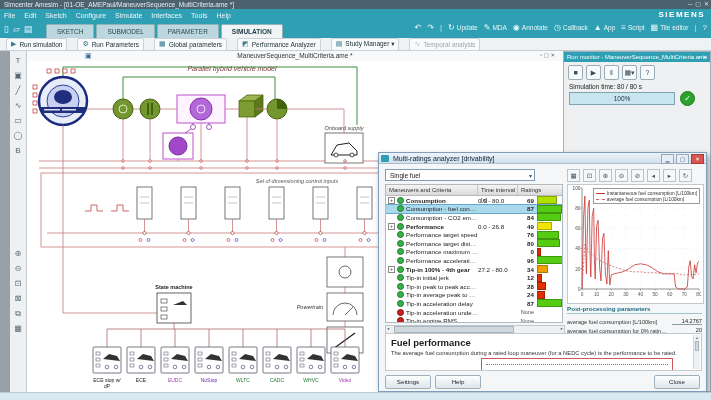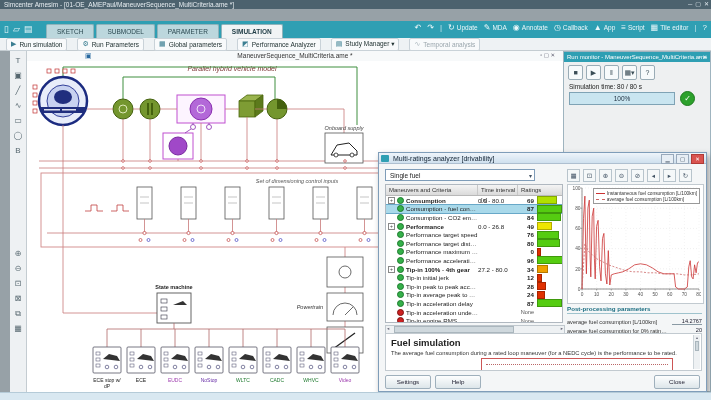--- a/index.html
+++ b/index.html
@@ -115,20 +115,33 @@
 
   <div id="titlebar">
     <span>Simcenter Amesim - [01-OE_AMEPaul/ManeuverSequence_MultiCriteria.ame *]</span>
     <span class="win-controls">
       <span>─</span>
       <span>▢</span>
       <span>✕</span>
     </span>
   </div>
 
+  <div id="menubar">
+    <span id="menu-items" style="display:flex">
+        <span class="menu-item">File</span>
+        <span class="menu-item">Edit</span>
+        <span class="menu-item">Sketch</span>
+        <span class="menu-item">Configure</span>
+        <span class="menu-item">Simulate</span>
+        <span class="menu-item">Interfaces</span>
+        <span class="menu-item">Tools</span>
+        <span class="menu-item">Help</span>
+      </span>
+    <span id="brand">SIEMENS</span>
+  </div>
 
   <div id="tabband">
     <span id="file-icons">
         <span>▯</span>
         <span>▱</span>
         <span>▤</span>
       </span>
     <div id="mode-tabs">
         <div class="tab">SKETCH</div>
         <div class="tab">SUBMODEL</div>
@@ -770,21 +783,21 @@
             <span class="pp-val">20</span>
           </div>
           <div class="pp-row">
             <span style="max-width:100px;overflow:hidden;white-space:nowrap;text-overflow:ellipsis">average fuel consumption for 100% rating [L/100km]</span>
             <span class="pp-val">10</span>
           </div>
         </div>
     </div>
 
     <div id="descbox">
-      <div id="desc-title">Fuel simulation</div>
+      <div id="desc-title">Fuel performance</div>
       <div id="desc-text">The average fuel consumption during a rated loop maneuver (for a NEDC cycle) is the performance to be rated.</div>
       <div id="desc-figure">
           <i></i>
           <i></i>
         </div>
       <div id="desc-vscroll">▴<div class="vthumb"></div></div>
     </div>
 
     <div id="an-buttons">
       <div class="an-btn" id="btn-settings">Settings</div>

